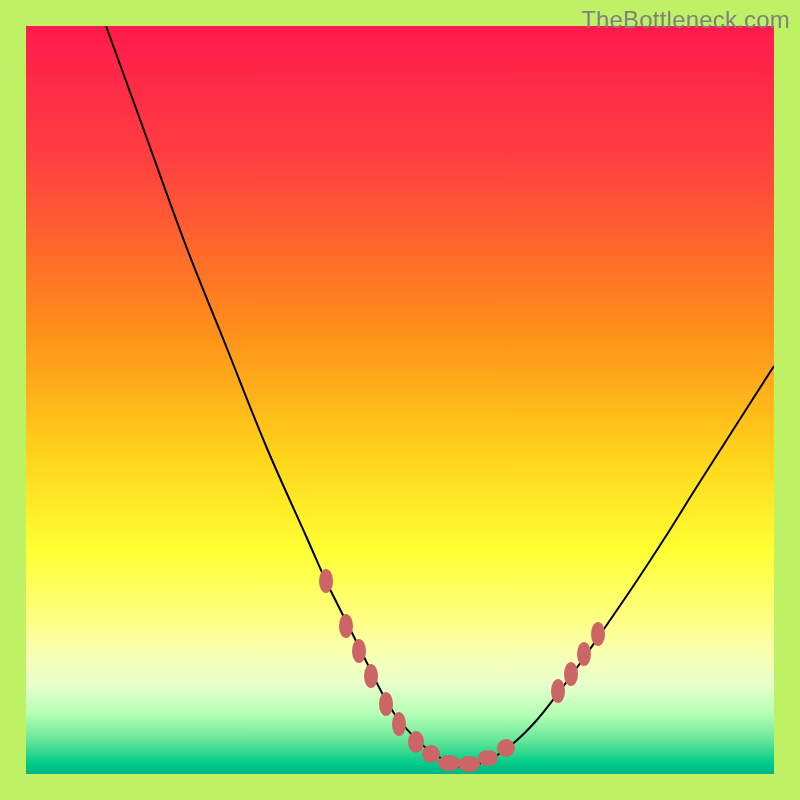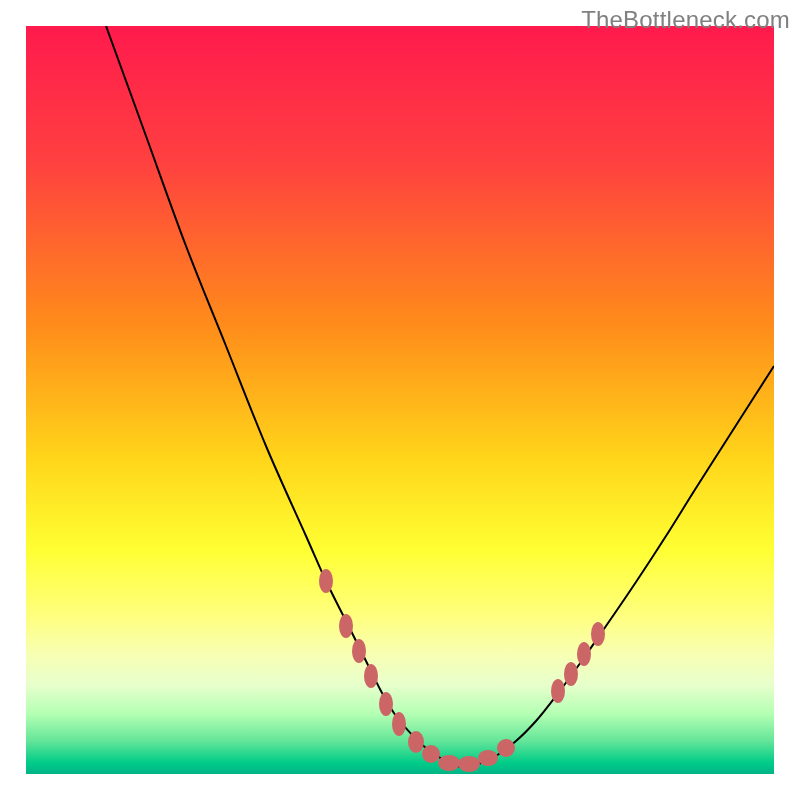--- a/index.html
+++ b/index.html
@@ -8,21 +8,21 @@
     width: 800px;
     height: 800px;
     background: #000;
     font-family: Arial, Helvetica, sans-serif;
     overflow: hidden;
   }
   .stage {
     position: relative;
     width: 800px;
     height: 800px;
-    background: #ffffff;
+    background: #bef264;
   }
   .watermark {
     position: absolute;
     top: 6px;
     right: 10px;
     color: #808080;
     font-size: 24px;
     font-weight: 400;
     letter-spacing: 0.2px;
     z-index: 20;

